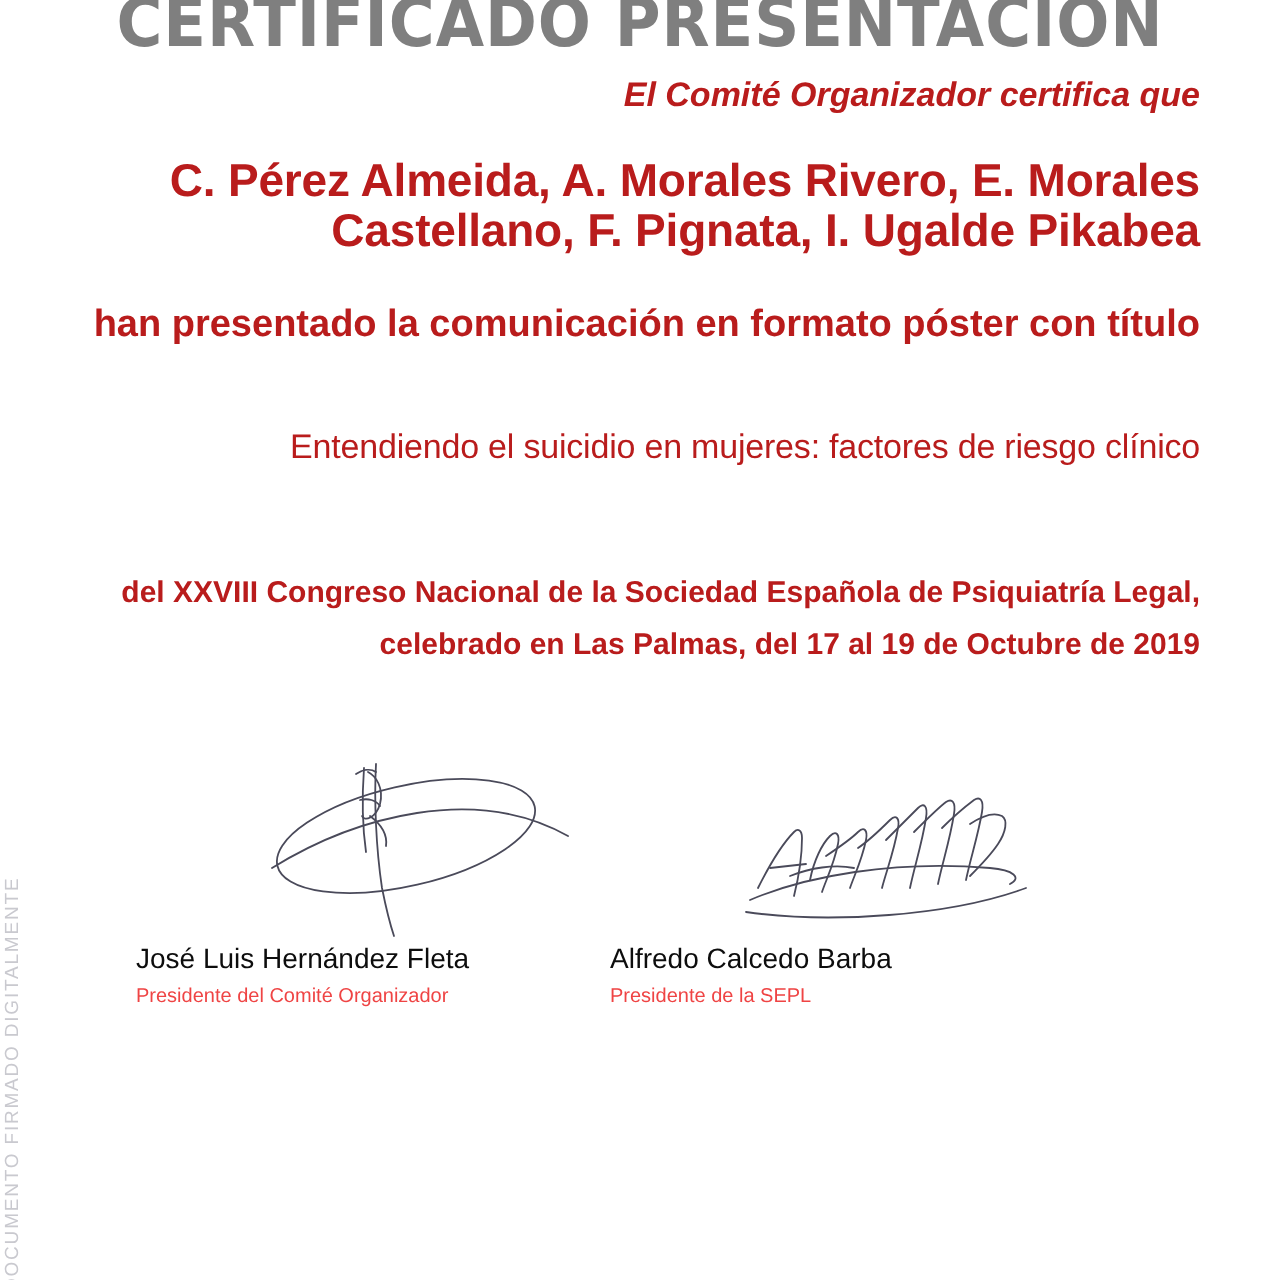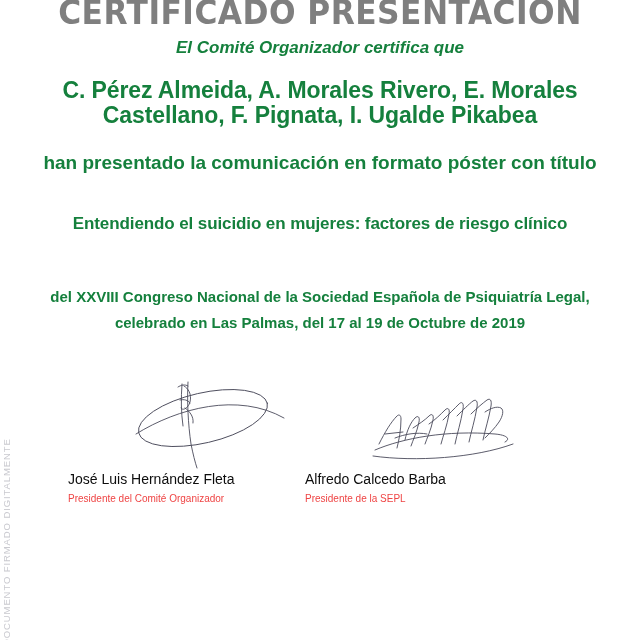--- a/index.html
+++ b/index.html
@@ -34,22 +34,22 @@
     transform: scaleX(0.92);
     transform-origin: 50% 50%;
     white-space: nowrap;
   }
 
   
   .block {
     position: absolute;
     left: 40px;
     width: 560px;
-    text-align: center;
-    color: #15803d;
+    text-align: right;
+    color: #b91c1c;
   }
   .italic-line {
     top: 38px;
     font-size: 17px;
     font-weight: bold;
     font-style: italic;
     font-family: "Liberation Sans", sans-serif;
   }
   .authors {
     top: 78px;
@@ -60,21 +60,21 @@
   }
   .presented {
     top: 150px;
     font-size: 19px;
     font-weight: bold;
     line-height: 25px;
   }
   .poster-title {
     top: 211px;
     font-size: 17px;
-    font-weight: bold;
+    font-weight: normal;
     line-height: 26px;
     letter-spacing: -0.1px;
   }
   .congress {
     top: 284px;
     font-size: 15px;
     font-weight: bold;
     line-height: 26px;
   }
 

